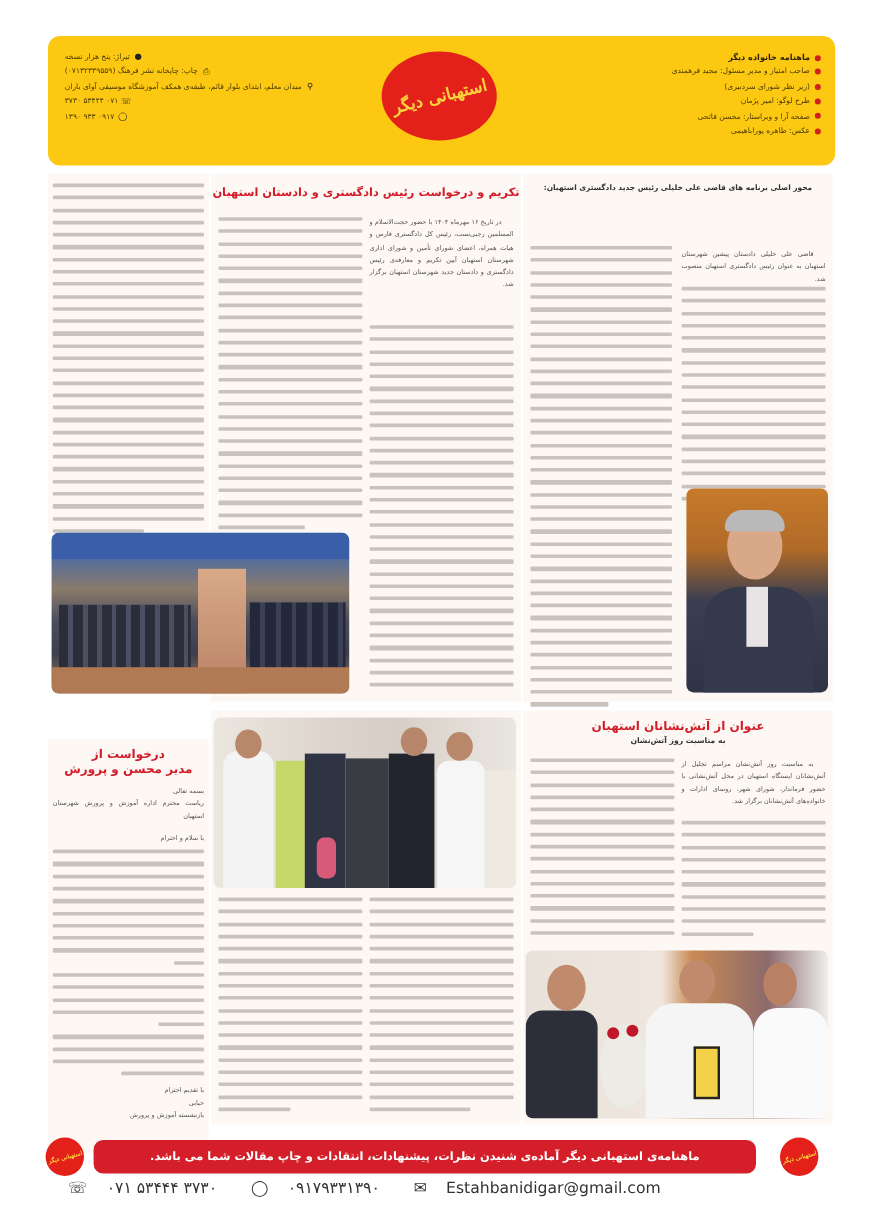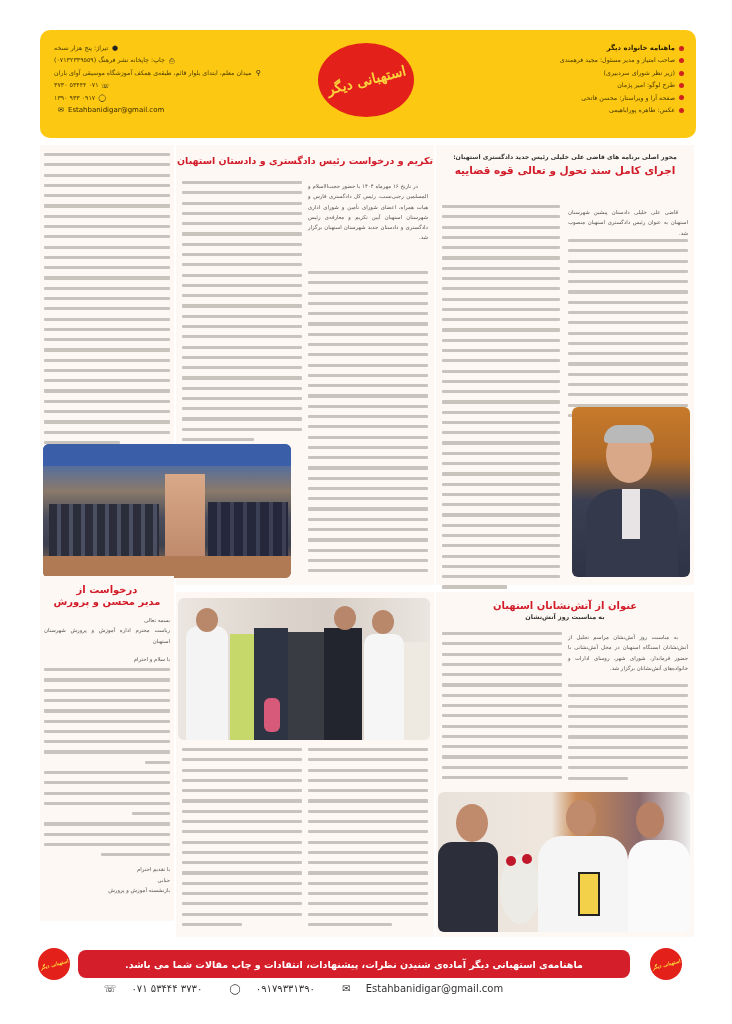--- a/index.html
+++ b/index.html
@@ -32,21 +32,21 @@
   .headline-red { color: #d21c2a; font-weight: bold; direction: rtl; text-align: center; }
   .sub { font-size: 6.4px; font-weight: bold; color: #333; direction: rtl; text-align: center; }
 
   .photo { position: absolute; border-radius: 6px; overflow: hidden; }
 
   
   .footer-bar { position: absolute; left: 78px; top: 950px; width: 552px; height: 28px; background: #d41f2a; border-radius: 8px; display: flex; align-items: center; justify-content: center; }
   .footer-bar span { color: #fff; font-weight: bold; font-size: 9.5px; direction: rtl; text-align: right; }
   .footer-logo { position: absolute; top: 948px; width: 32px; height: 32px; border-radius: 50%; background: #e3201a; display: flex; align-items: center; justify-content: center; }
   .footer-logo span { color: #fcd33c; font-size: 5px; font-weight: bold; transform: rotate(-14deg); font-family: "DejaVu Serif", serif; }
-  .footer-contact { position: absolute; left: 0; width: 607px; top: 983px; text-align: center; font-size: 10px; color: #333; }
+  .footer-contact { position: absolute; left: 0; width: 607px; top: 983px; text-align: center; font-size: 13px; color: #333; }
   .footer-contact span { margin: 0 6px; }
 </style>
 </head>
 <body>
 
 <div class="header">
   <ul class="masthead">
     <li class="first"><span class="dot"></span><span>ماهنامه خانواده دیگر</span></li>
     <li><span class="dot"></span><span>صاحب امتیاز و مدیر مسئول: مجید فرهمندی</span></li>
     <li><span class="dot"></span><span>(زیر نظر شورای سردبیری)</span></li>
@@ -58,27 +58,25 @@
   <div class="logo">
     <span>استهبانی دیگر</span>
   </div>
 
   <ul class="contact">
     <li><span class="ic">●</span><span>تیراژ: پنج هزار نسخه</span></li>
     <li><span class="ic">⎙</span><span>چاپ: چاپخانه نشر فرهنگ (۰۷۱۳۲۳۳۹۵۵۹)</span></li>
     <li><span class="ic">⚲</span><span>میدان معلم، ابتدای بلوار قائم، طبقه‌ی همکف آموزشگاه موسیقی آوای باران</span></li>
     <li><span class="ic">☏</span><span>۰۷۱ ۵۳۴۴۴ ۳۷۳۰</span></li>
     <li><span class="ic">◯</span><span>۰۹۱۷ ۹۳۳ ۱۳۹۰</span></li>
-    <li class="email"><span class="ic">✉</span><span>Estahbanidigar@gmail.com</span></li>
   </ul>
 </div>
 
 <div class="col" style="left:436px; top:145px; width:258px; height:440px;">
   <div class="kicker">محور اصلی برنامه های قاضی علی خلیلی رئیس جدید دادگستری استهبان:</div>
-  <div class="headline-red" style="font-size:10.5px; margin-top:4px;">اجرای کامل سند تحول و تعالی قوه قضاییه</div>
   <div class="p" style="position:absolute; right:6px; top:62px; width:120px;">قاضی علی خلیلی دادستان پیشین شهرستان استهبان به عنوان رئیس دادگستری استهبان منصوب شد.</div>
   <div class="lines" style="position:absolute; right:6px; top:94px; width:120px;">
     <div class="line"></div>
       <div class="line"></div>
       <div class="line"></div>
       <div class="line"></div>
       <div class="line"></div>
       <div class="line"></div>
       <div class="line"></div>
       <div class="line"></div>
@@ -344,21 +342,21 @@
       <div class="line"></div>
       <div class="line"></div>
       <div class="line"></div>
       <div class="line"></div>
       <div class="line"></div>
       <div class="line"></div>
       <div class="line" style="width:50%"></div>
   </div>
 </div>
 
-<div class="col" style="left:40px; top:576px; width:134px; height:345px;">
+<div class="col" style="left:40px; top:616px; width:134px; height:345px;">
   <div class="headline-red" style="font-size:10px; margin-top:8px;">درخواست از</div>
   <div class="headline-red" style="font-size:10px; margin-top:1px;">مدیر محسن و پرورش</div>
   <div class="p" style="margin:8px 4px 0 4px; text-indent:0;">بسمه تعالی</div>
   <div class="p" style="margin:0 4px; text-indent:0;">ریاست محترم اداره آموزش و پرورش شهرستان استهبان</div>
   <div class="p" style="margin:8px 4px 0 4px; text-indent:0;">با سلام و احترام</div>
   <div class="lines" style="margin:4px 4px 0 4px;">
     <div class="line"></div>
       <div class="line"></div>
       <div class="line"></div>
       <div class="line"></div>

